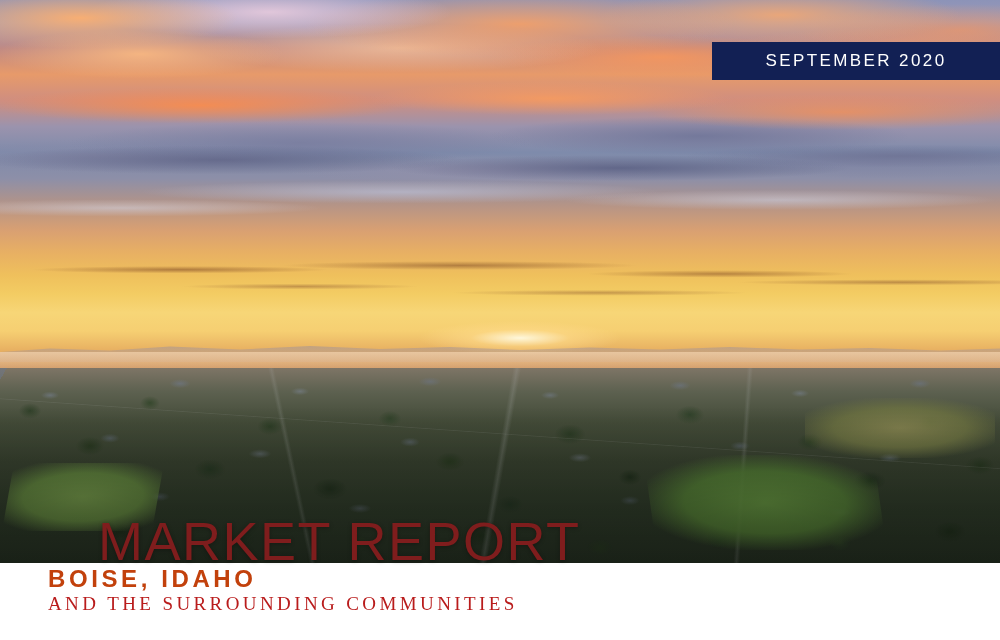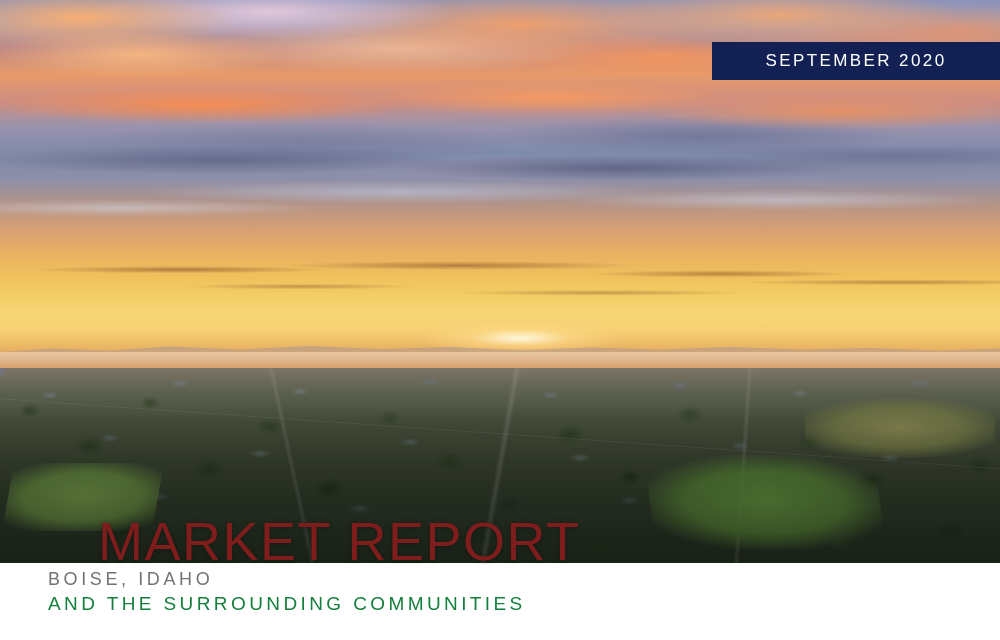--- a/index.html
+++ b/index.html
@@ -266,35 +266,35 @@
     height:77px;
     background:#ffffff;
   }
 
   .footer-left {
     position:absolute;
     left:48px;
     top:3px;
   }
   .subtitle-1 {
-    color:#737373;
-    font-size:18px;
+    color:#c2410c;
+    font-size:24px;
     line-height:26px;
     letter-spacing:3.6px;
-    font-weight:400;
+    font-weight:700;
     font-family:"Liberation Sans", sans-serif;
     white-space:nowrap;
   }
   .subtitle-2 {
-    color:#15803d;
+    color:#b91c1c;
     font-size:19px;
     line-height:24px;
     letter-spacing:3.4px;
     font-weight:400;
-    font-family:Liberation Sans, sans-serif;
+    font-family:Liberation Serif, serif;
     white-space:nowrap;
   }
 </style>
 </head>
 <body>
 
 <div class="page">
 
   <div class="hero">
     <div class="sky"></div>

